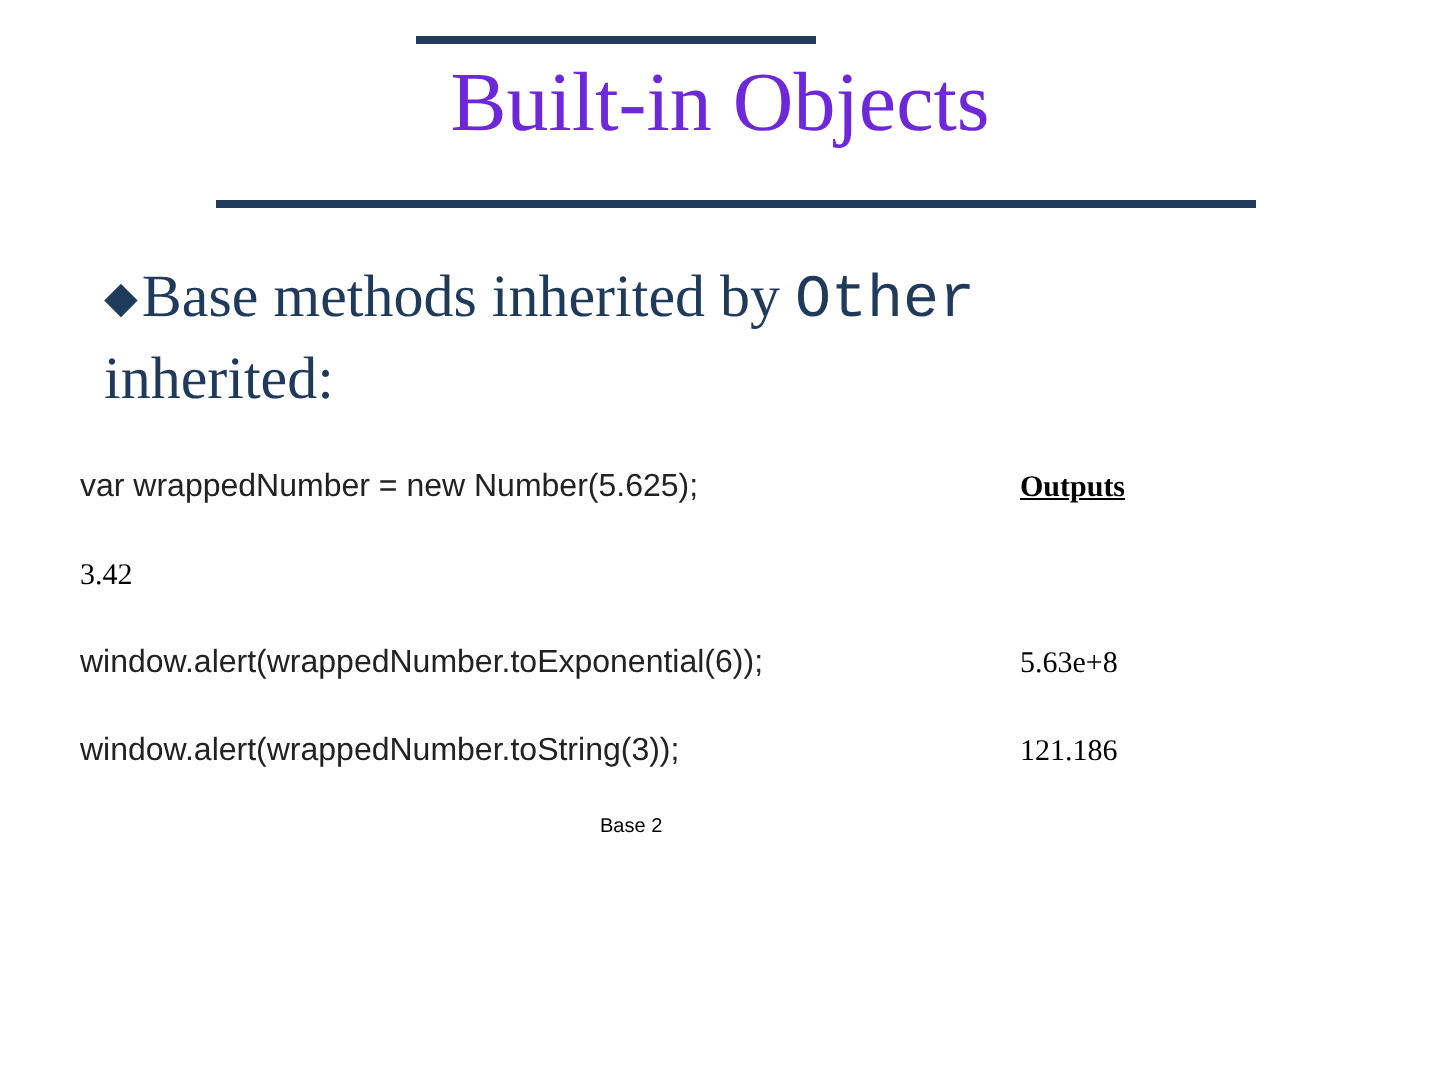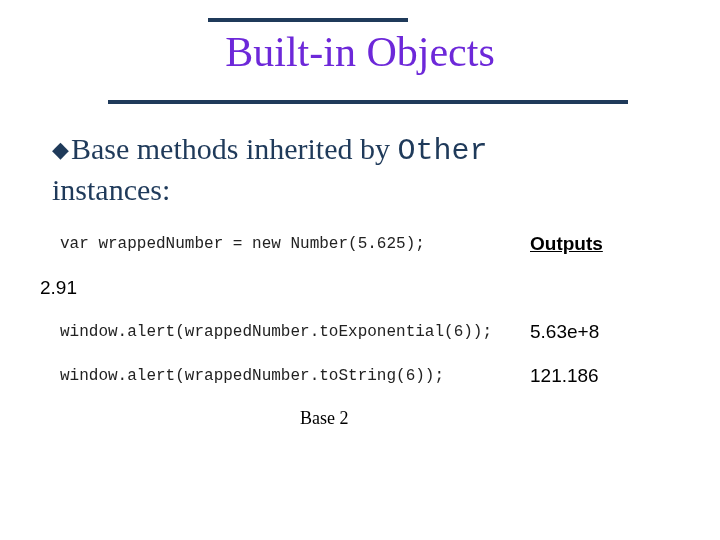--- a/index.html
+++ b/index.html
@@ -71,76 +71,75 @@
     top: 222px;
     width: 640px;
     font-family: Arial, Helvetica, sans-serif;
   }
   .code-row {
     height: 44px;
     display: flex;
     align-items: center;
   }
   .code-cell {
-    font-family: Liberation Mono, monospace;
+    font-family: Liberation Sans, sans-serif;
     font-size: 16px;
     color: #222;
     white-space: pre;
     flex: 0 0 470px;
-    margin-left: 20px;
   }
   .out-cell {
-    font-family: Liberation Sans, sans-serif;
-    font-size: 19px;
+    font-family: Liberation Serif, serif;
+    font-size: 15px;
     color: #000;
     flex: 1;
   }
   .out-header {
     font-weight: bold;
     text-decoration: underline;
   }
   .note {
     position: absolute;
     left: 300px;
     top: 408px;
-    font-family: Liberation Serif, serif;
-    font-size: 18px;
+    font-family: Liberation Sans, sans-serif;
+    font-size: 10px;
   }
 </style>
 </head>
 <body>
 
 <div class="slide">
 
   <div class="title-wrap">
     <div class="title-rule-top"></div>
     <h1 class="title">Built-in Objects</h1>
   </div>
   <div class="title-rule-bottom"></div>
 
   <div class="body">
     <div class="bullet-line">
       <span class="diamond">◆</span><span>Base methods inherited by </span><span class="mono">Other</span>
     </div>
-    <div class="bullet-line"> instances:</div>
+    <div class="bullet-line"> inherited:</div>
   </div>
 
   <div class="code-area">
     <div class="code-row">
       <div class="code-cell">var wrappedNumber = new Number(5.625);</div>
       <div class="out-cell out-header">Outputs</div>
     </div>
     <div class="code-row">
-      <div class="out-cell">2.91</div>
+      <div class="out-cell">3.42</div>
     </div>
     <div class="code-row">
       <div class="code-cell">window.alert(wrappedNumber.toExponential(6));</div>
       <div class="out-cell">5.63e+8</div>
     </div>
     <div class="code-row">
-      <div class="code-cell">window.alert(wrappedNumber.toString(6));</div>
+      <div class="code-cell">window.alert(wrappedNumber.toString(3));</div>
       <div class="out-cell">121.186</div>
     </div>
   </div>
 
   <div class="note">Base 2</div>
 
 </div>
 
 </body></html>

